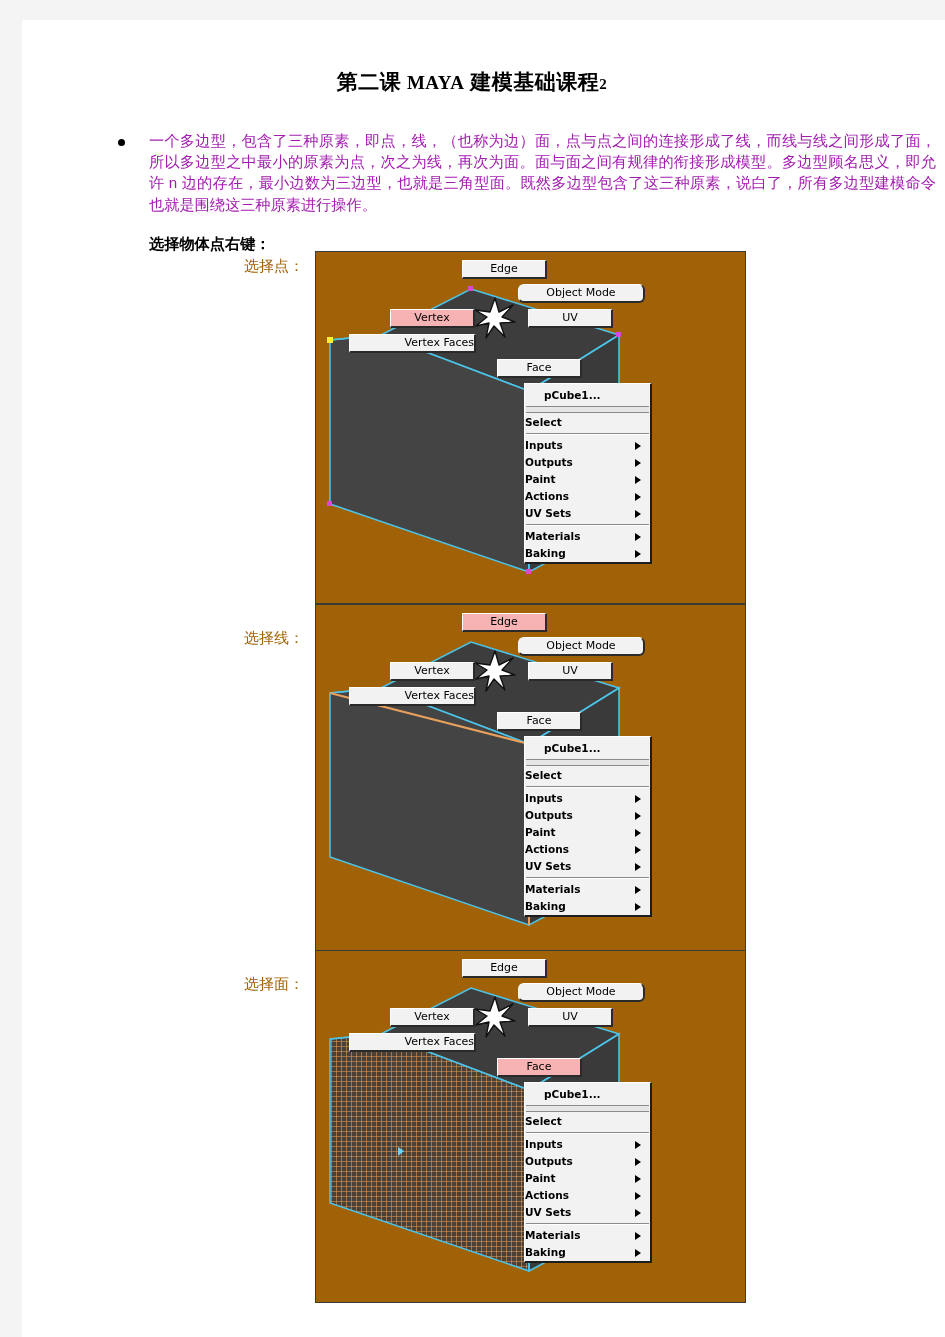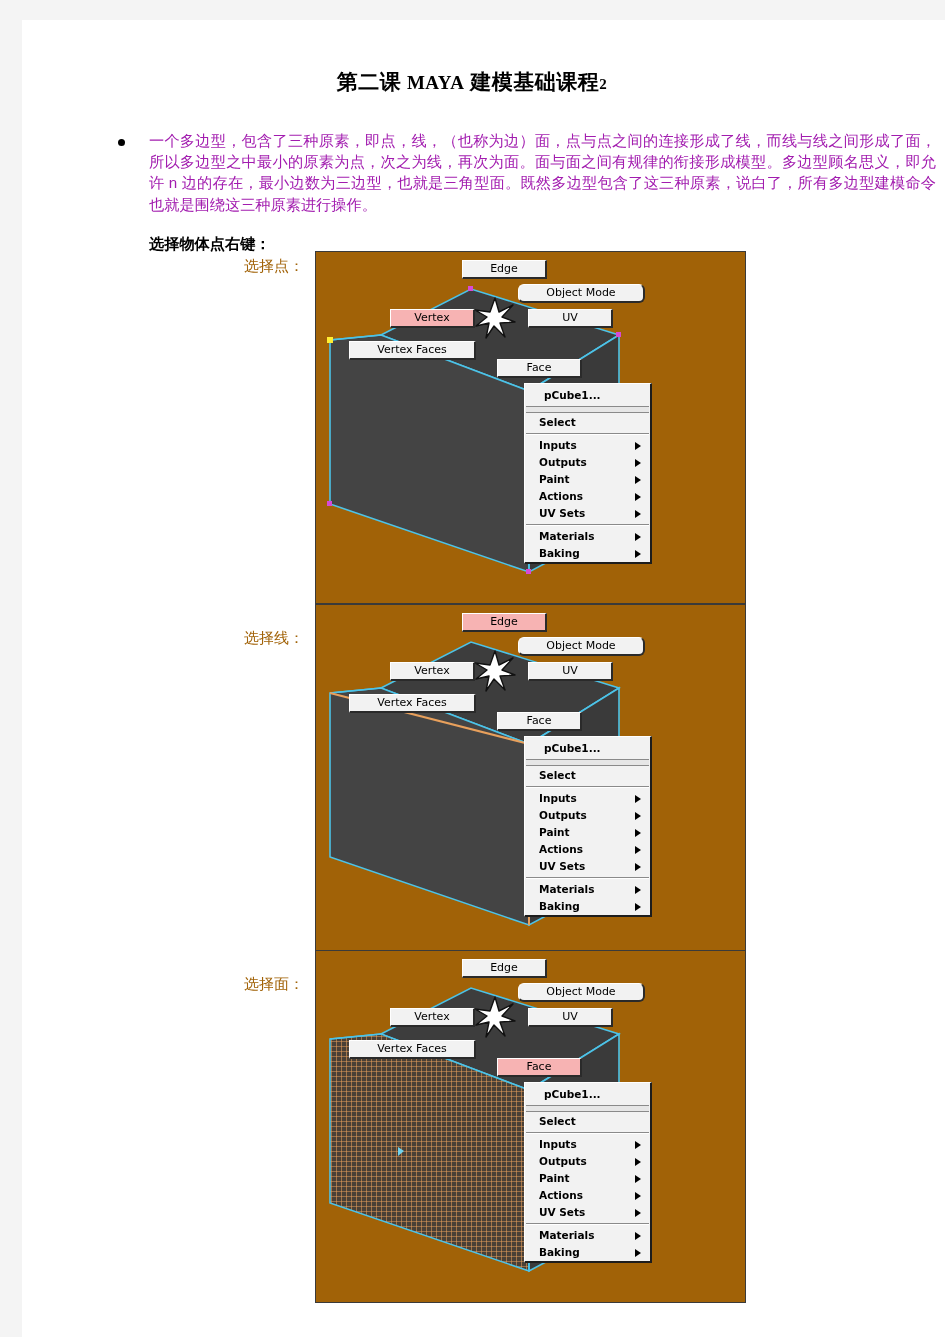--- a/index.html
+++ b/index.html
@@ -106,21 +106,21 @@
     text-align: center;
     white-space: nowrap;
     box-sizing: content-box;
   }
   .mm-btn.hot { background: #f7b3b3; }
 
   .btn-edge        { left: 146px; top: 8px;   width: 82px; }
   .btn-objectmode  { left: 202px; top: 32px;  width: 124px; border-radius: 6px; }
   .btn-vertex      { left: 74px;  top: 57px;  width: 82px; }
   .btn-uv          { left: 212px; top: 57px;  width: 82px; }
-  .btn-vertexfaces { left: 33px;  top: 89px;  width: 124px; }
+  .btn-vertexfaces { left: 33px;  top: 82px;  width: 124px; text-align: right; }
   .btn-face        { left: 146px; top: 107px; width: 82px; margin-left: 35px; }
 
   
   .burst {
     position: absolute;
     left: 158px; top: 45px;
     width: 42px; height: 42px;
   }
 
   
@@ -135,21 +135,20 @@
     border-bottom: 2px solid #1d1d1d;
     font-size: 10.5px;
     color: #000;
     padding-top: 1px;
     font-weight: bold;
   }
   .ctx-item {
     position: relative;
     height: 17px;
     line-height: 17px;
-    padding-left: 14px;
     white-space: nowrap;
   }
   .ctx-item.title-item { height: 20px; line-height: 20px; padding-left: 19px; }
   .ctx-arrow {
     position: absolute;
     right: 9px; top: 5px;
     width: 0; height: 0;
     border-left: 6px solid #000;
     border-top: 4px solid transparent;
     border-bottom: 4px solid transparent;

